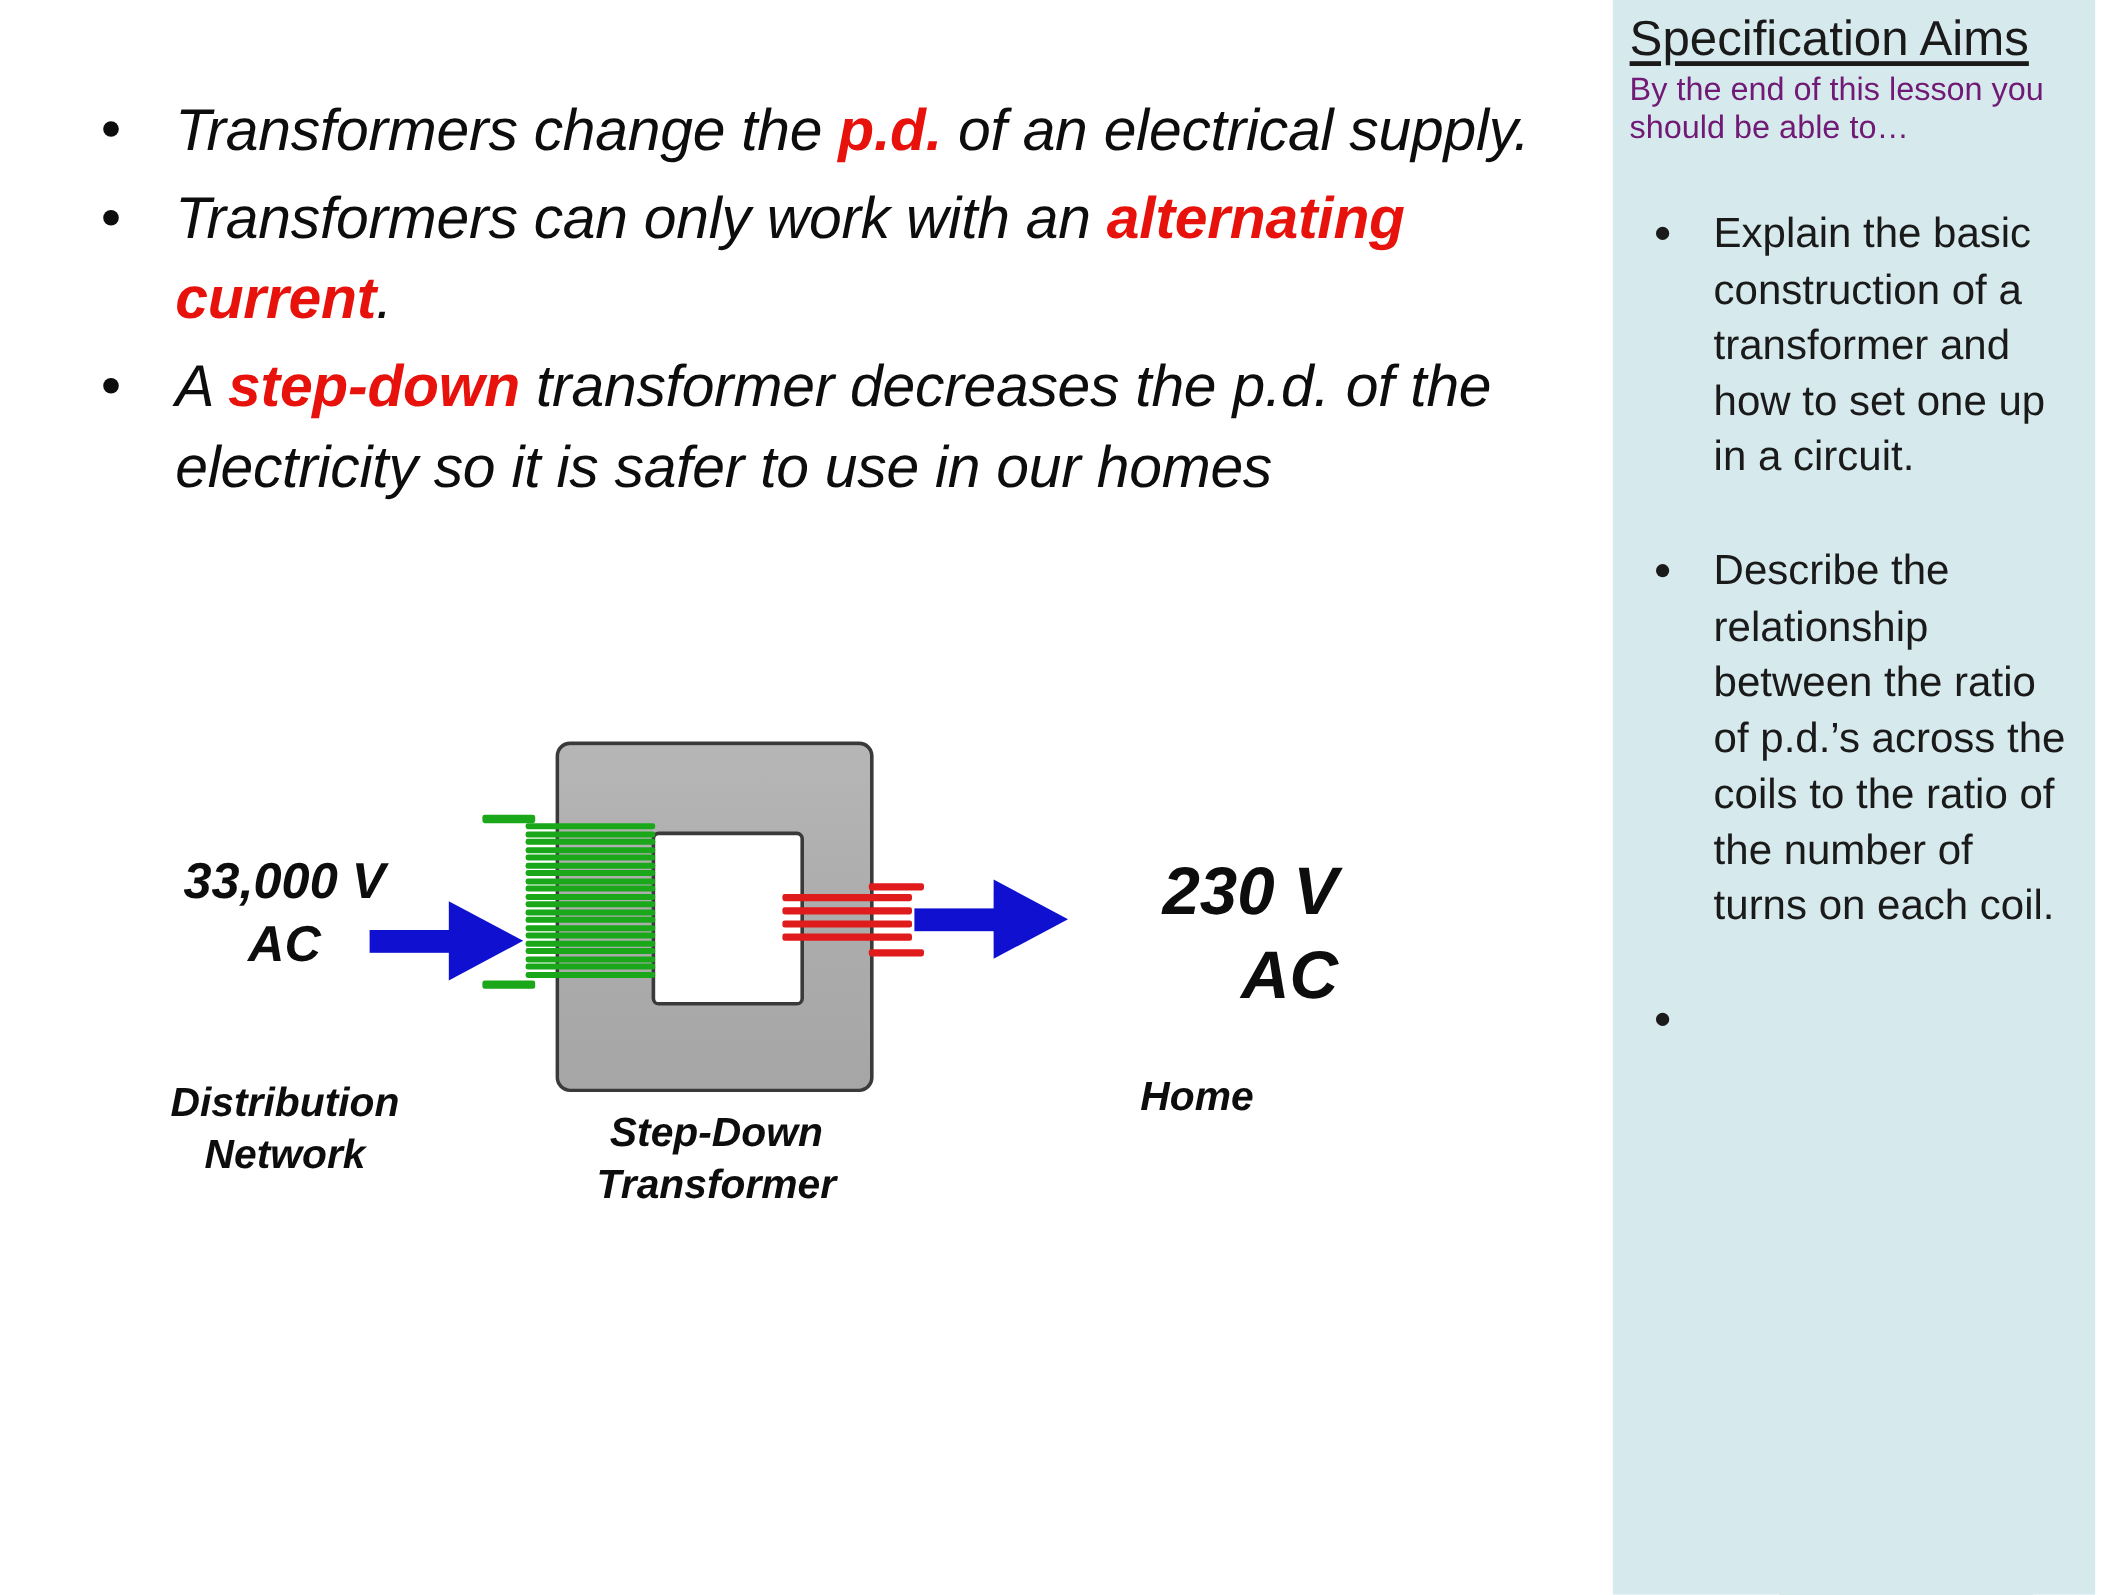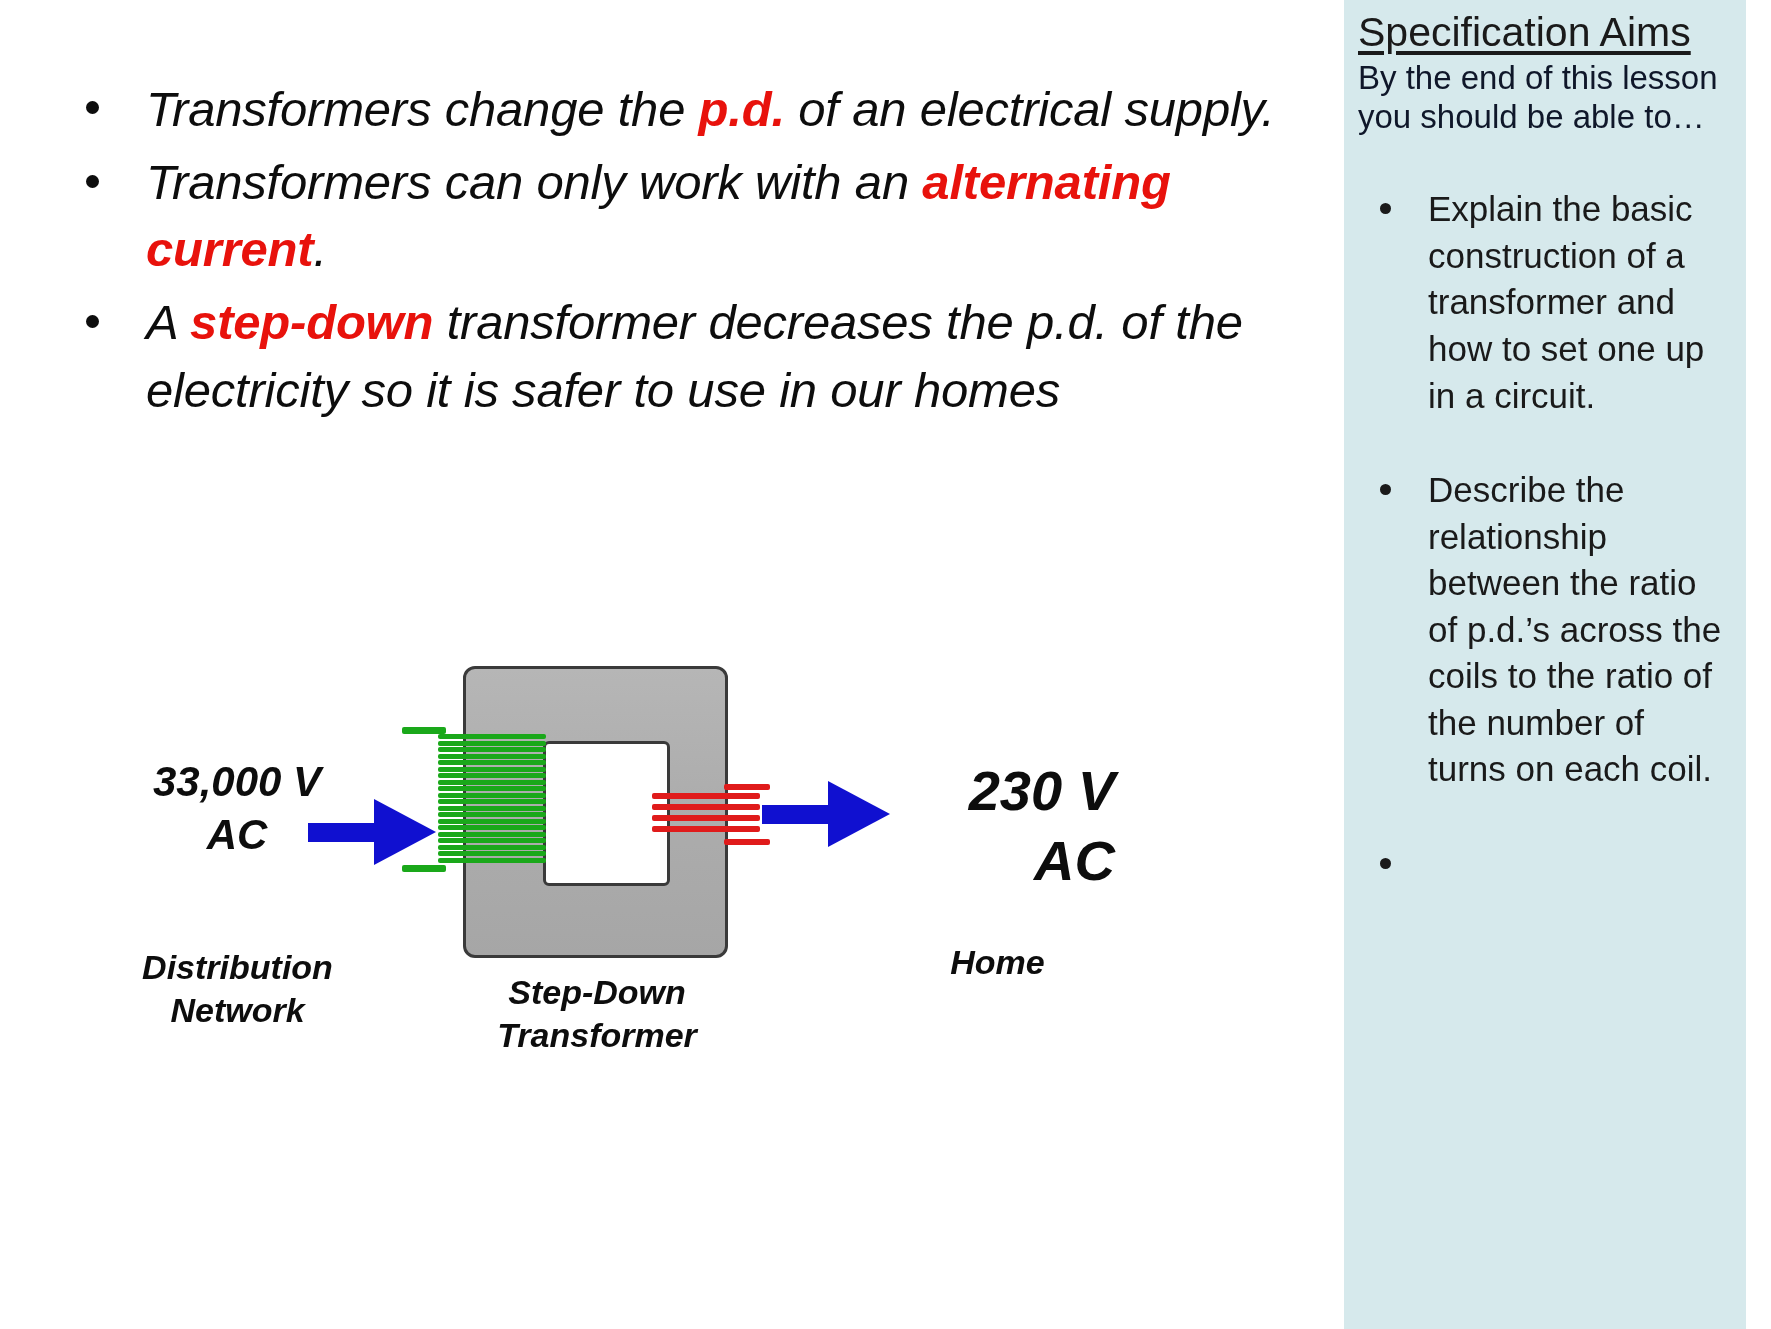--- a/index.html
+++ b/index.html
@@ -55,21 +55,21 @@
   }
   .hl {
     color: #e8120c;
     font-weight: bold;
   }
 
   
   .diagram {
     position: absolute;
     left: 0px;
-    top: 636px;
+    top: 588px;
     width: 1180px;
     height: 470px;
   }
 
   
   .core {
     position: absolute;
     left: 463px;
     top: 30px;
     width: 265px;
@@ -198,22 +198,22 @@
   .spec-title {
     font-size: 41px;
     color: #1a1a1a;
     font-family: "Liberation Sans", sans-serif;
     text-decoration: underline;
     text-underline-offset: 5px;
     line-height: 1.1;
     margin-bottom: 4px;
   }
   .spec-sub {
-    font-size: 33px;
-    color: #0f172a;
+    font-size: 27px;
+    color: #701a75;
     line-height: 1.17;
     font-family: "Liberation Sans", sans-serif;
   }
   .aims {
     margin-top: 50px;
     list-style: none;
   }
   .aim-item {
     position: relative;
     padding-left: 70px;

